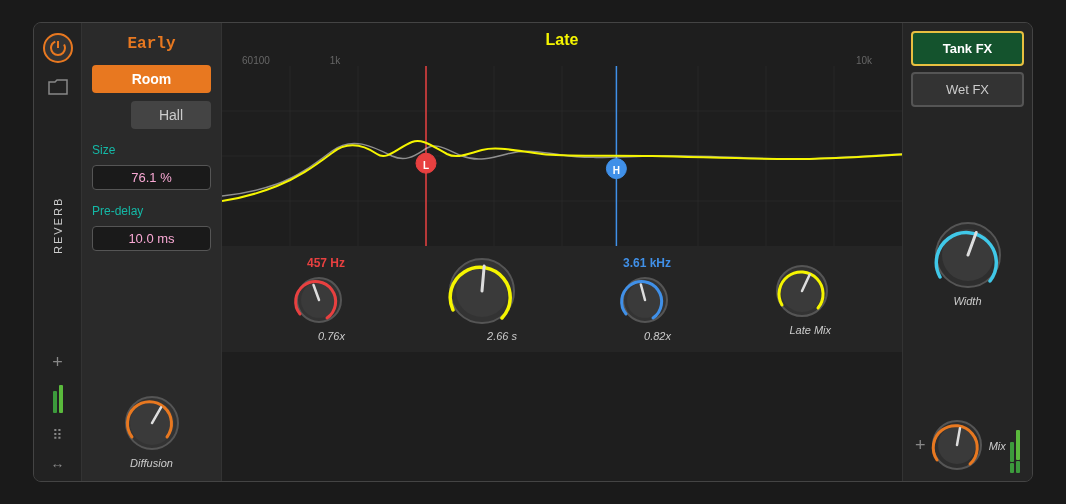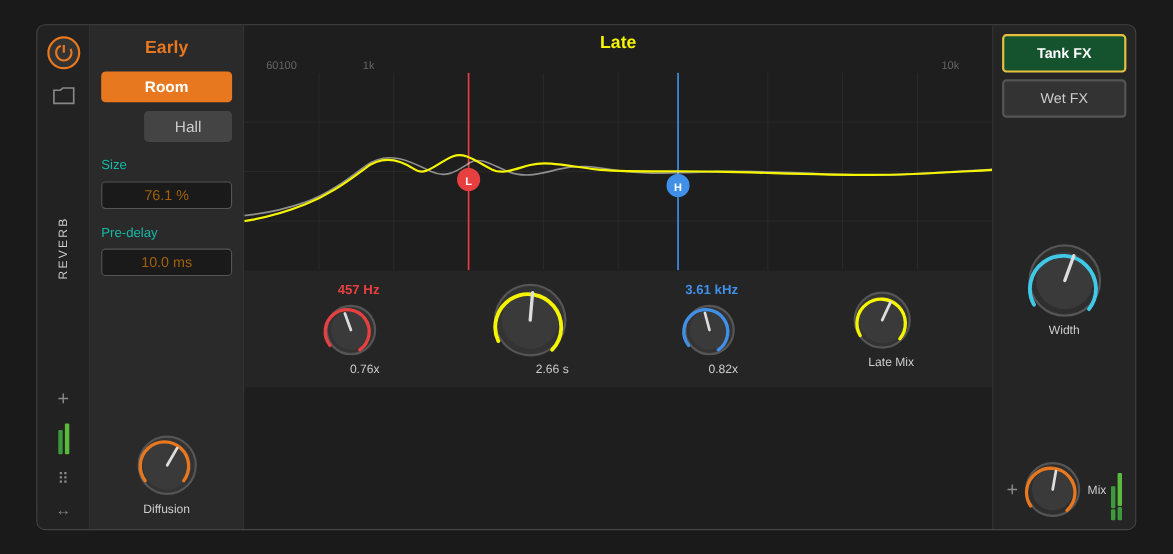--- a/index.html
+++ b/index.html
@@ -82,20 +82,21 @@
       flex-direction: column;
       gap: 8px;
       border-right: 1px solid #333;
     }
     .early-title {
       color: #e87820;
       font-size: 16px;
       font-weight: bold;
       text-align: center;
       margin-bottom: 4px;
+      font-family: Liberation Mono, monospace;
     }
     .room-btn {
       background: #e87820;
       color: #fff;
       border: none;
       border-radius: 4px;
       padding: 6px;
       font-size: 14px;
       font-weight: bold;
       cursor: pointer;
@@ -114,38 +115,39 @@
     }
     .param-label {
       color: #14b8a6;
       font-size: 12px;
       margin-top: 6px;
     }
     .param-value-box {
       background: #1a1a1a;
       border: 1px solid #555;
       border-radius: 4px;
-      color: #a16207;
+      color: #f9a8d4;
       font-size: 13px;
       text-align: center;
       padding: 4px;
       width: 100%;
     }
     .diffusion-area {
       flex: 1;
       display: flex;
       flex-direction: column;
       align-items: center;
       justify-content: flex-end;
       gap: 4px;
     }
     .knob-label {
       color: #ccc;
       font-size: 11px;
       text-align: center;
+      font-style: italic;
     }
 
     
     .main-panel {
       flex: 1;
       display: flex;
       flex-direction: column;
       background: #1e1e1e;
       position: relative;
     }

